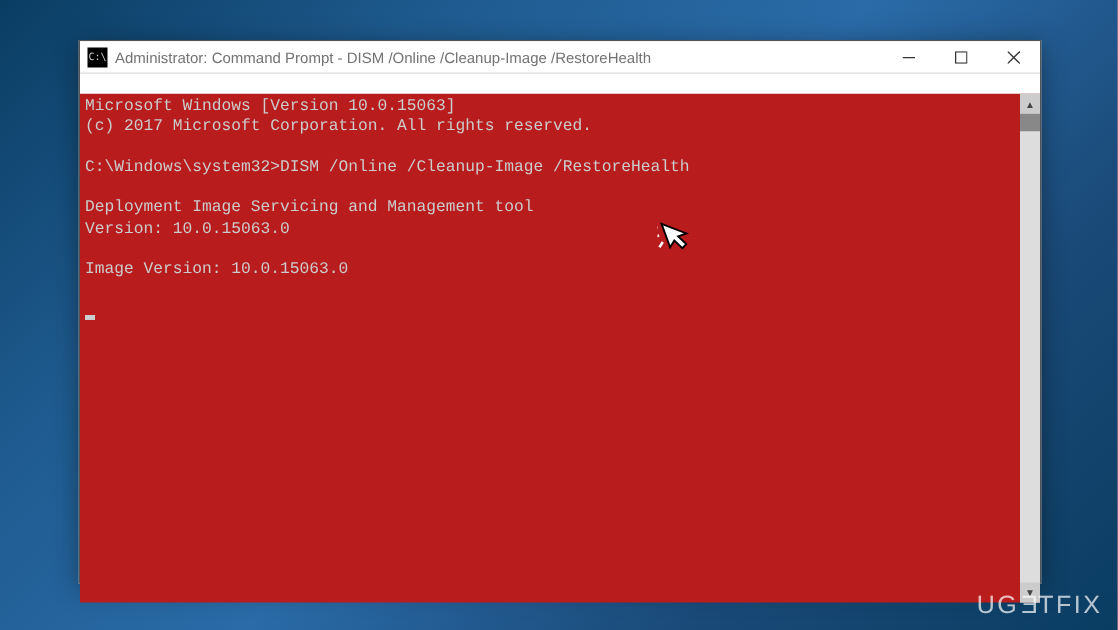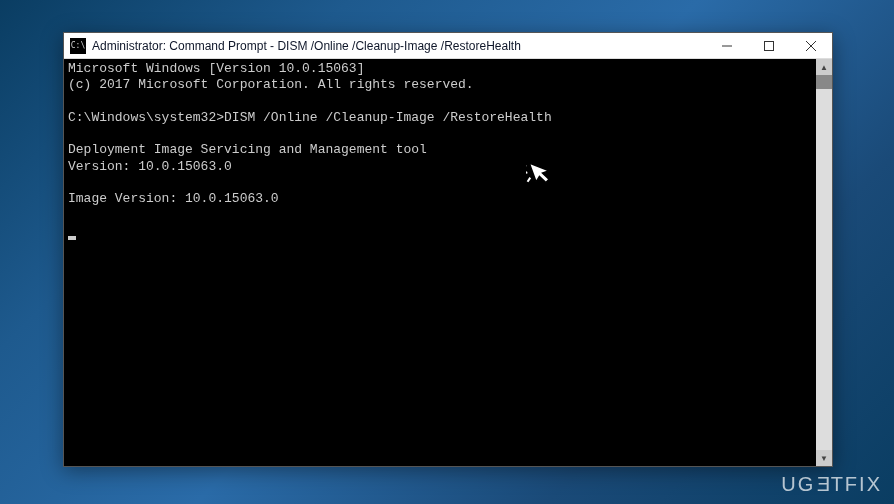--- a/index.html
+++ b/index.html
@@ -36,43 +36,44 @@
       background: #000;
       display: flex;
       align-items: center;
       justify-content: center;
       font-size: 8px;
       color: #ccc;
       font-family: monospace;
     }
     .titlebar-text {
       font-size: 12px;
-      color: #0f172a;
+      color: #737373;
       flex: 1;
       white-space: nowrap;
       overflow: hidden;
     }
     .titlebar-controls {
       display: flex;
       height: 100%;
     }
     .titlebar-btn {
       width: 42px;
       height: 100%;
       display: flex;
       align-items: center;
       justify-content: center;
       cursor: pointer;
     }
     .titlebar-btn svg { width: 10px; height: 10px; }
     .cmd-body {
       height: calc(100% - 26px);
-      background: #000000;
+      background: #b91c1c;
       display: flex;
       position: relative;
+      margin-top: 16px;
     }
     .cmd-content {
       flex: 1;
       padding: 2px 4px;
       font-family: "Consolas", "Courier New", monospace;
       font-size: 13px;
       color: #cccccc;
       line-height: 1.25;
       white-space: pre;
       overflow: hidden;

